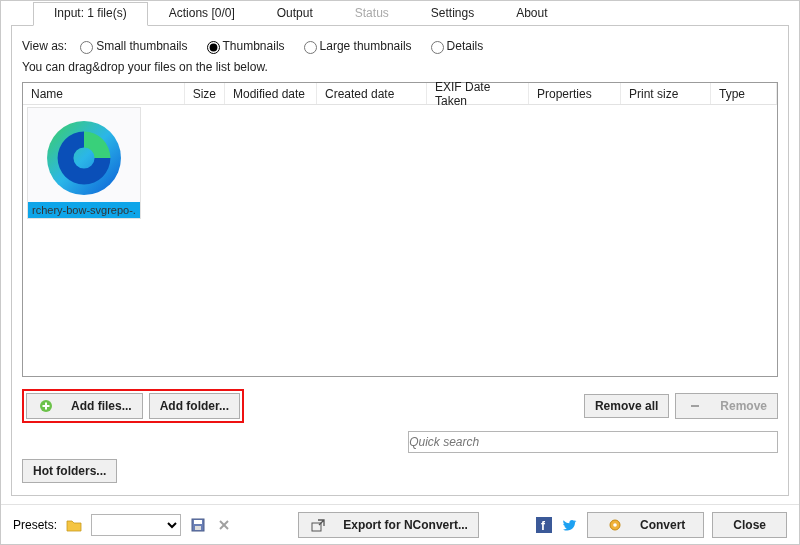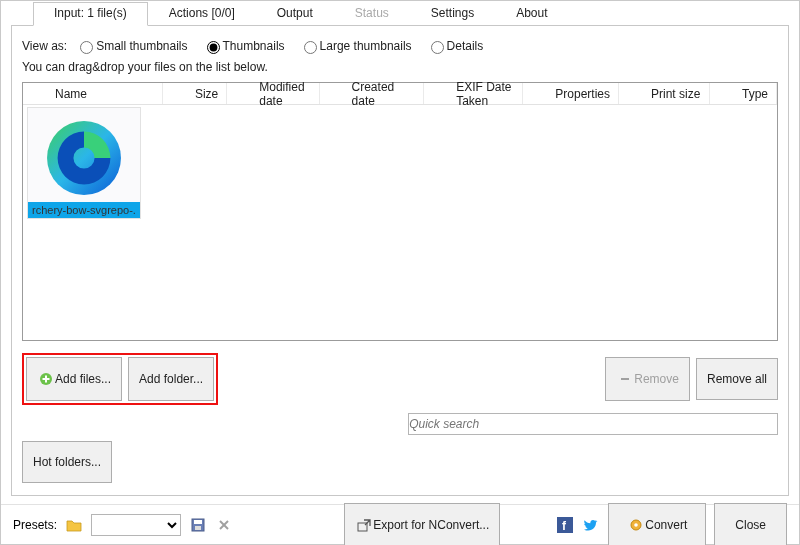--- a/index.html
+++ b/index.html
@@ -15,28 +15,28 @@
   .tab { padding: 3px 20px; border: 1px solid transparent; color: #222; cursor: default; position: relative; top: 1px; }
   .tab.active { border: 1px solid #c7c7c7; border-bottom: 1px solid #fff; background: #fff; }
   .tab.disabled { color: #a9a9a9; }
   .panel { border: 1px solid #c7c7c7; flex: 1; padding: 12px 10px; display: flex; flex-direction: column; }
   .viewas-row { display: flex; align-items: center; gap: 8px; color: #222; margin-bottom: 6px; }
   .viewas-row label { display: inline-flex; align-items: center; margin-right: 6px; }
   .viewas-row input[type=radio] { accent-color: #000; }
   .hint { color: #222; margin-bottom: 8px; }
   .listbox { border: 1px solid #9b9b9b; flex: 1; display: flex; flex-direction: column; min-height: 220px; }
   .colheaders { display: flex; height: 22px; border-bottom: 1px solid #e2e2e2; align-items: center; }
-  .colheaders .col { padding: 0 8px; color: #222; border-right: 1px solid #eaeaea; height: 100%; display: flex; align-items: center; text-align: left; margin-left: 24px; }
+  .colheaders .col { padding: 0 8px; color: #222; border-right: 1px solid #eaeaea; height: 100%; display: flex; align-items: center; text-align: left; }
   .col.right { justify-content: flex-end; }
   .thumbs-area { flex: 1; padding: 2px 4px; display: flex; align-items: flex-start; }
   .thumb { width: 114px; border: 1px solid #e2e2e2; background: #fafafc; display: flex; flex-direction: column; }
   .thumb .img { flex: 1; display: flex; align-items: center; justify-content: center; padding: 6px 6px 0 6px; height: 96px; }
   .thumb .cap { background: #0ea5e9; color: #333; font-size: 11px; padding: 2px 4px; white-space: nowrap; overflow: hidden; text-overflow: ellipsis; }
   .button-row { display: flex; align-items: center; gap: 6px; margin-top: 12px; }
-  .btn { border: 1px solid #adadad; background: #f0f0f0; padding: 12px 10px; display: inline-flex; align-items: center; gap: 0; color: #222; cursor: default; line-height: 16px; }
+  .btn { border: 1px solid #adadad; background: #f0f0f0; padding: 3px 10px; display: inline-flex; align-items: center; gap: 16px; color: #222; cursor: default; line-height: 16px; font-weight: bold; }
   .btn.disabled { color: #a0a0a0; }
   .highlight-box { border: 2px solid #e11; padding: 2px; display: inline-flex; gap: 6px; }
   .searchrow { display: flex; margin-top: 8px; }
   .searchrow .spacer-left { flex: 1.05; }
   .searchbox { flex: 1; border: 1px solid #b5b5b5; padding: 3px 0; color: #b91c1c; font-style: italic; }
   .hotfolders-row { margin-top: 6px; }
   .bottombar { height: 40px; border-top: 1px solid #e2e2e2; display: flex; align-items: center; padding: 0 12px; gap: 8px; }
   .bottombar .right { margin-left: auto; display: flex; gap: 8px; }
   select.preset { border: 1px solid #b5b5b5; height: 22px; width: 90px; background: #fff; }
   .iconbox { width: 18px; height: 18px; display: inline-flex; align-items: center; justify-content: center; }
@@ -139,30 +139,30 @@
                   <line x1="3.5" y1="7" x2="10.5" y2="7" stroke="#fff" stroke-width="2"></line>
                 </svg>
             </span>
             <span>Add files...</span>
           </span>
           <span class="btn">
             <span>Add folder...</span>
           </span>
         </span>
         <span style="flex:1"></span>
+        <span class="btn">
+          <span>Remove all</span>
+        </span>
         <span class="btn disabled">
           <span class="iconbox">
             <svg width="12" height="12">
                 <line x1="2" y1="6" x2="10" y2="6" stroke="#a0a0a0" stroke-width="2"></line>
               </svg>
           </span>
           <span>Remove</span>
-        </span>
-        <span class="btn">
-          <span>Remove all</span>
         </span>
       </div>
 
       <div class="searchrow">
         <div class="spacer-left"></div>
         <input class="searchbox" type="text" placeholder="Quick search" style="">
       </div>
 
       <div class="hotfolders-row">
         <span class="btn">

